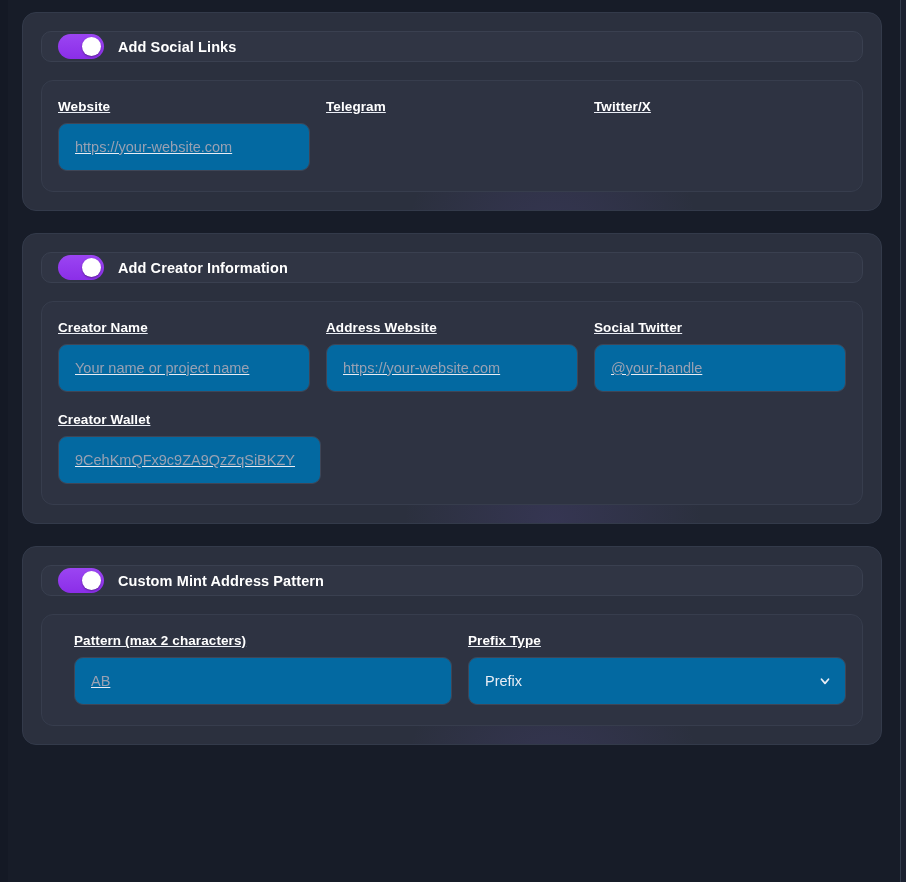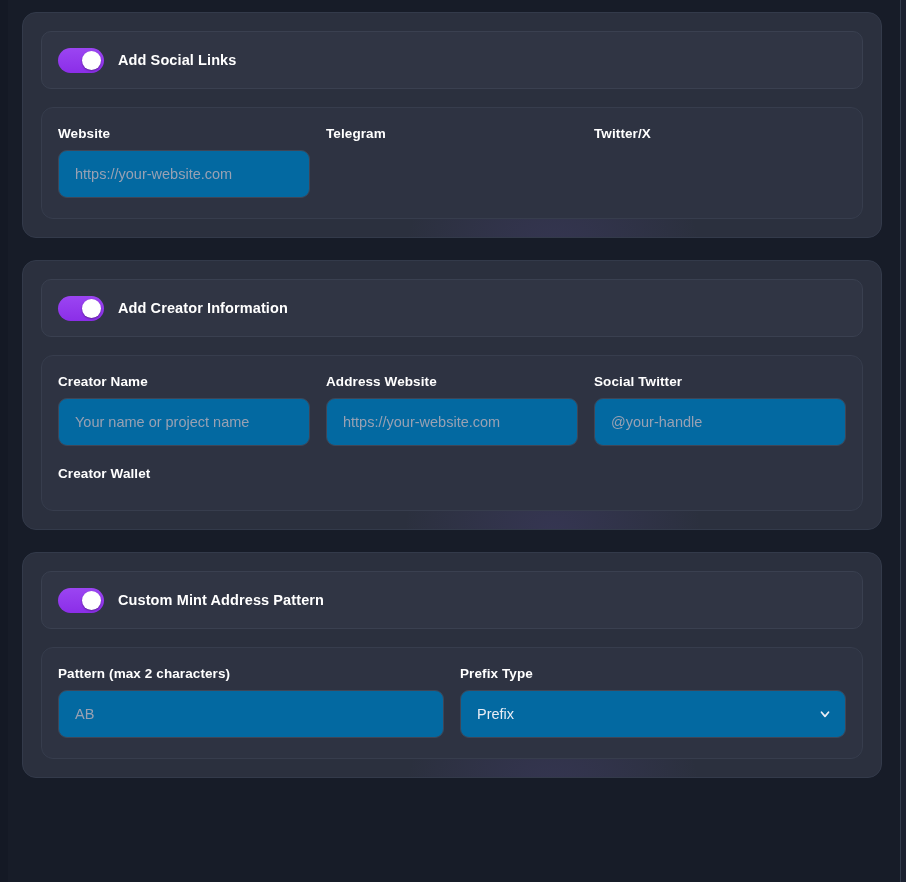--- a/index.html
+++ b/index.html
@@ -82,21 +82,21 @@
     pointer-events: none;
   }
 
   
   .toggle-row {
     position: relative;
     z-index: 2;
     display: flex;
     align-items: center;
     gap: 14px;
-    height: 58px;
+    height: 31px;
     padding: 0 16px;
     background: #303544;
     border: 1px solid #3a4050;
     border-radius: 10px;
   }
   .switch {
     position: relative;
     width: 46px;
     height: 25px;
     border-radius: 999px;
@@ -124,31 +124,33 @@
 
   
   .fields-panel {
     position: relative;
     z-index: 2;
     margin-top: 18px;
     background: #2e3342;
     border: 1px solid #373d4d;
     border-radius: 12px;
     padding: 18px 16px 20px 16px;
+    text-decoration: underline;
   }
 
   .grid-3 {
     display: grid;
     grid-template-columns: repeat(3, 1fr);
     gap: 16px;
   }
   .grid-2-uneven {
     display: grid;
     grid-template-columns: 1fr 1fr;
     gap: 16px;
+    margin-left: 16px;
   }
   .field { display: flex; flex-direction: column; }
   .field.single { width: 33.33%; margin-top: 20px; }
 
   .field-label {
     font-size: 13.5px;
     font-weight: 700;
     color: #ffffff;
     margin-bottom: 9px;
     letter-spacing: .1px;
@@ -240,20 +242,21 @@
             <input class="input" type="text" placeholder="https://your-website.com" style="">
           </div>
           <div class="field">
             <label class="field-label">Social Twitter</label>
             <input class="input" type="text" placeholder="@your-handle" style="">
           </div>
         </div>
 
         <div class="field single">
           <label class="field-label">Creator Wallet</label>
+          <input class="input" type="text" placeholder="9CehKmQFx9c9ZA9QzZqSiBKZY" style="">
         </div>
       </div>
     </div>
 
     <div class="section">
       <div class="toggle-row">
         <div class="switch">
           <div class="knob"></div>
         </div>
         <span class="toggle-label">Custom Mint Address Pattern</span>

